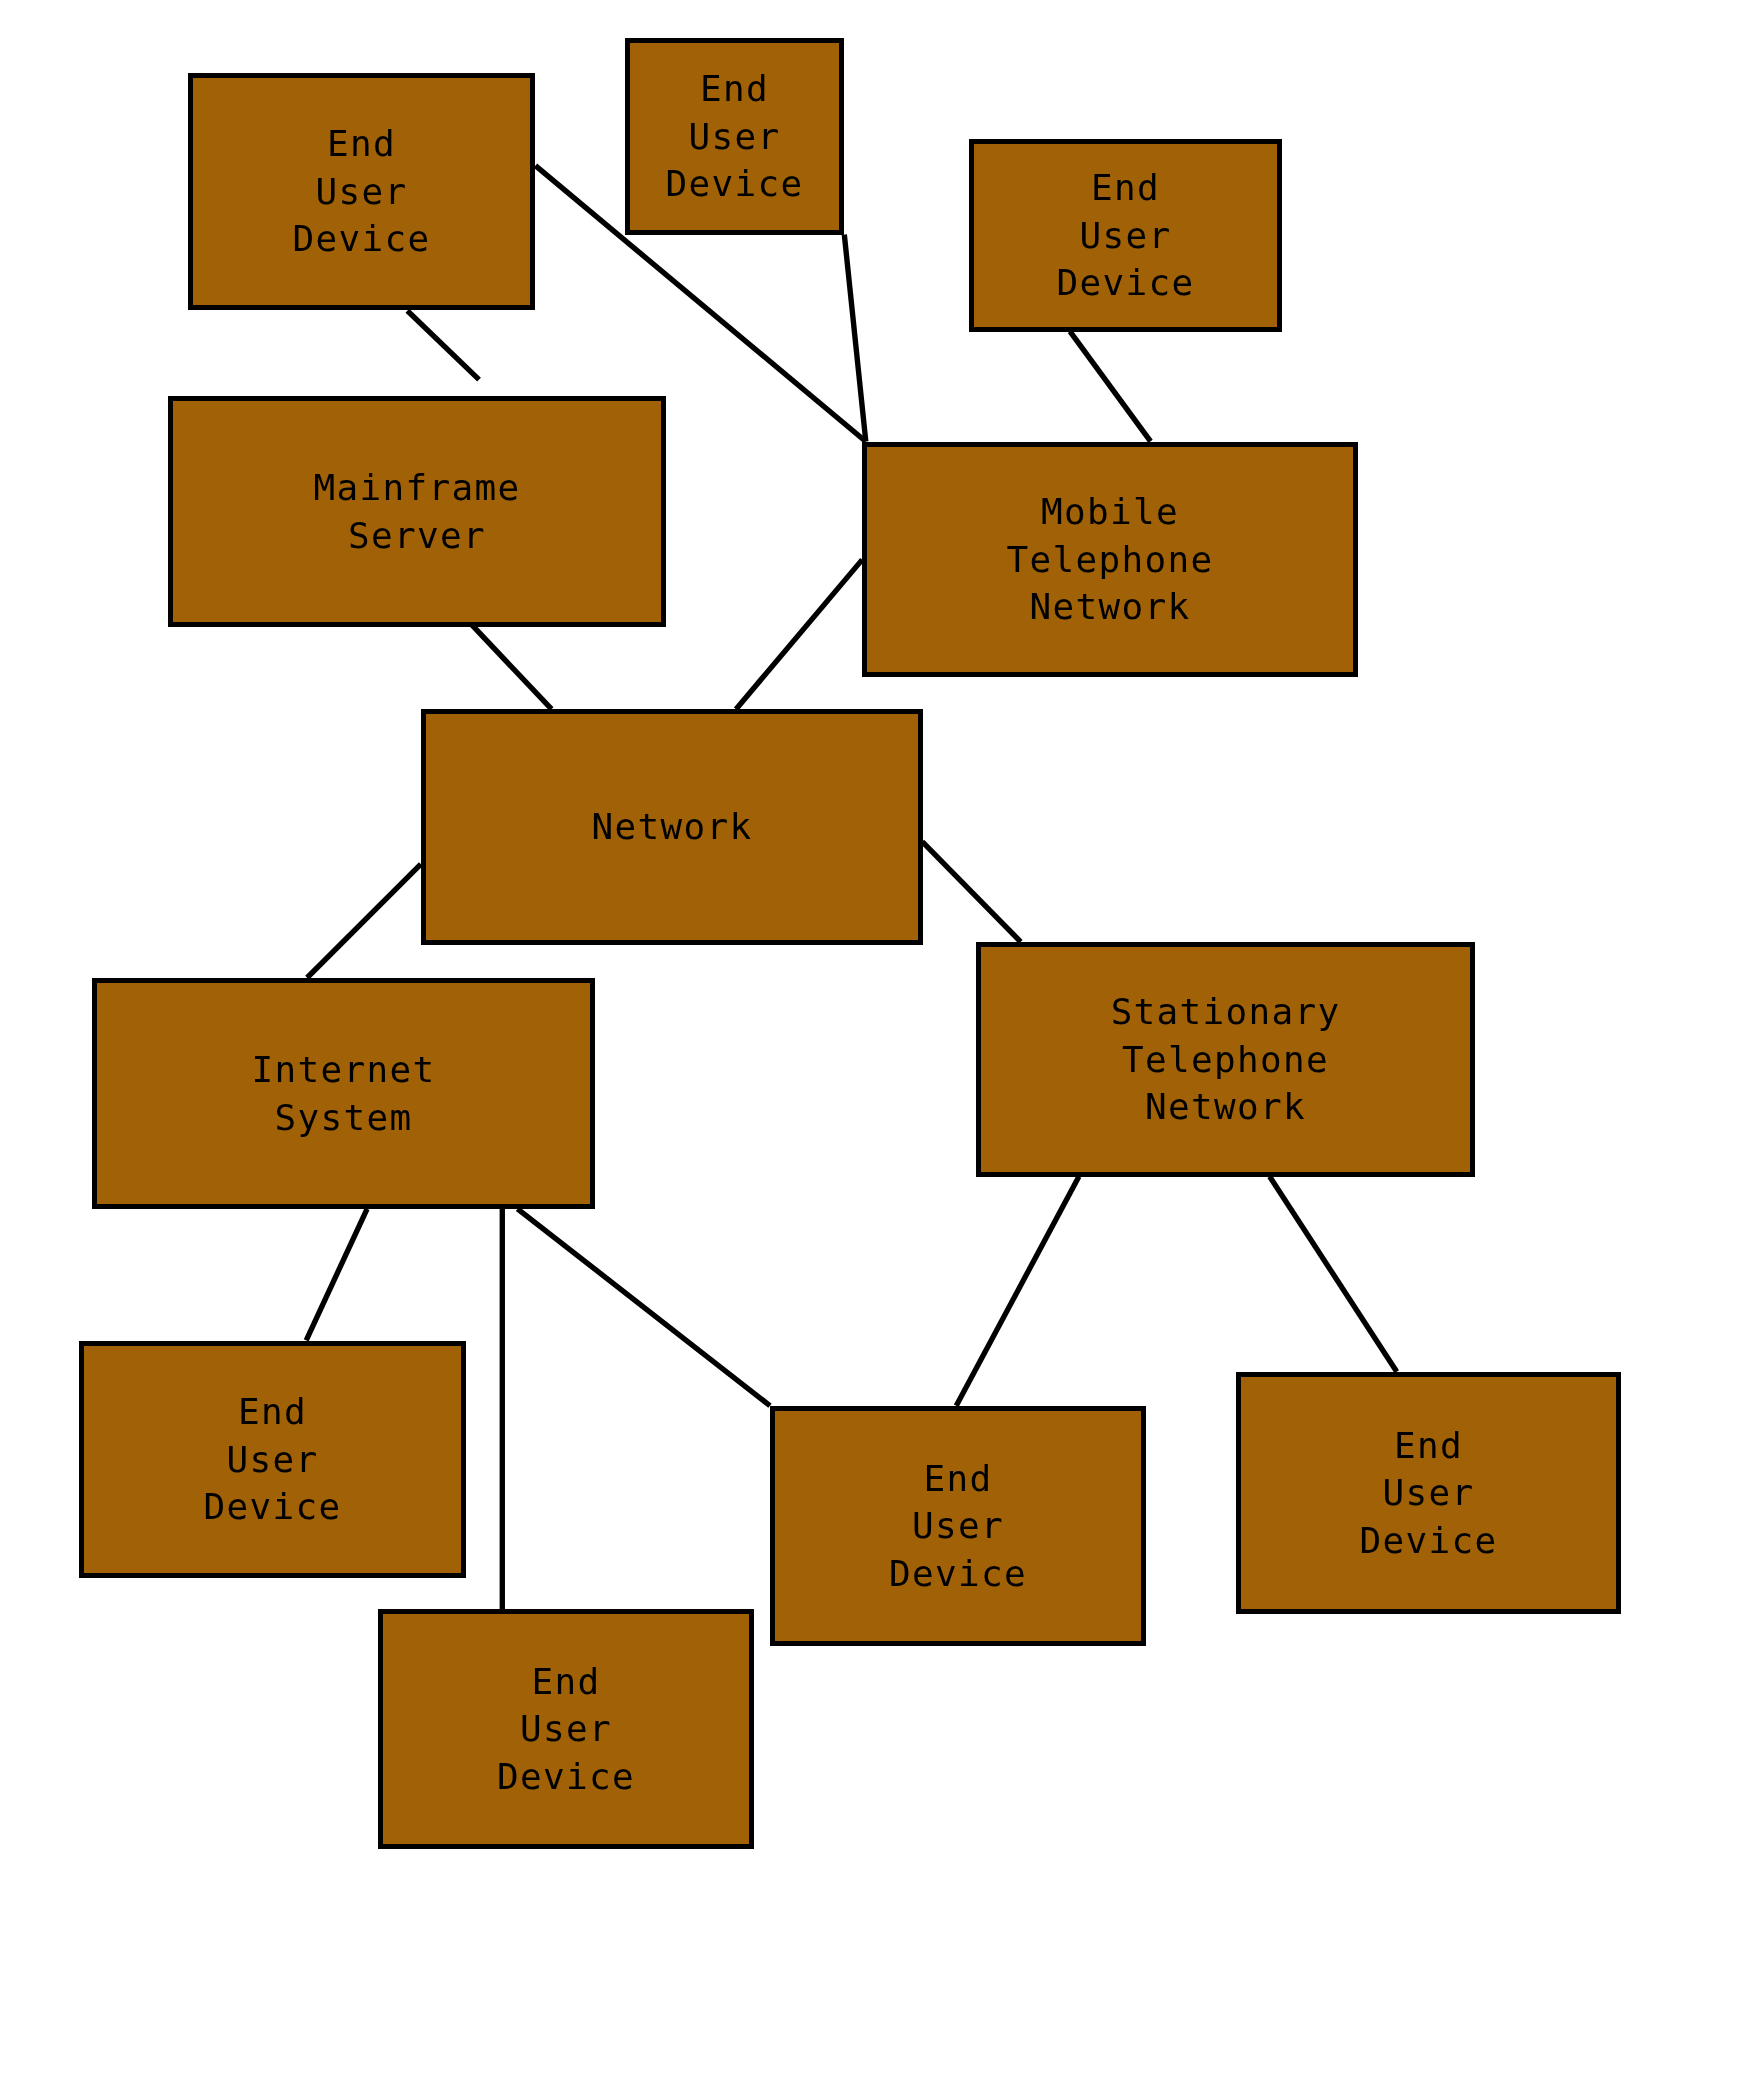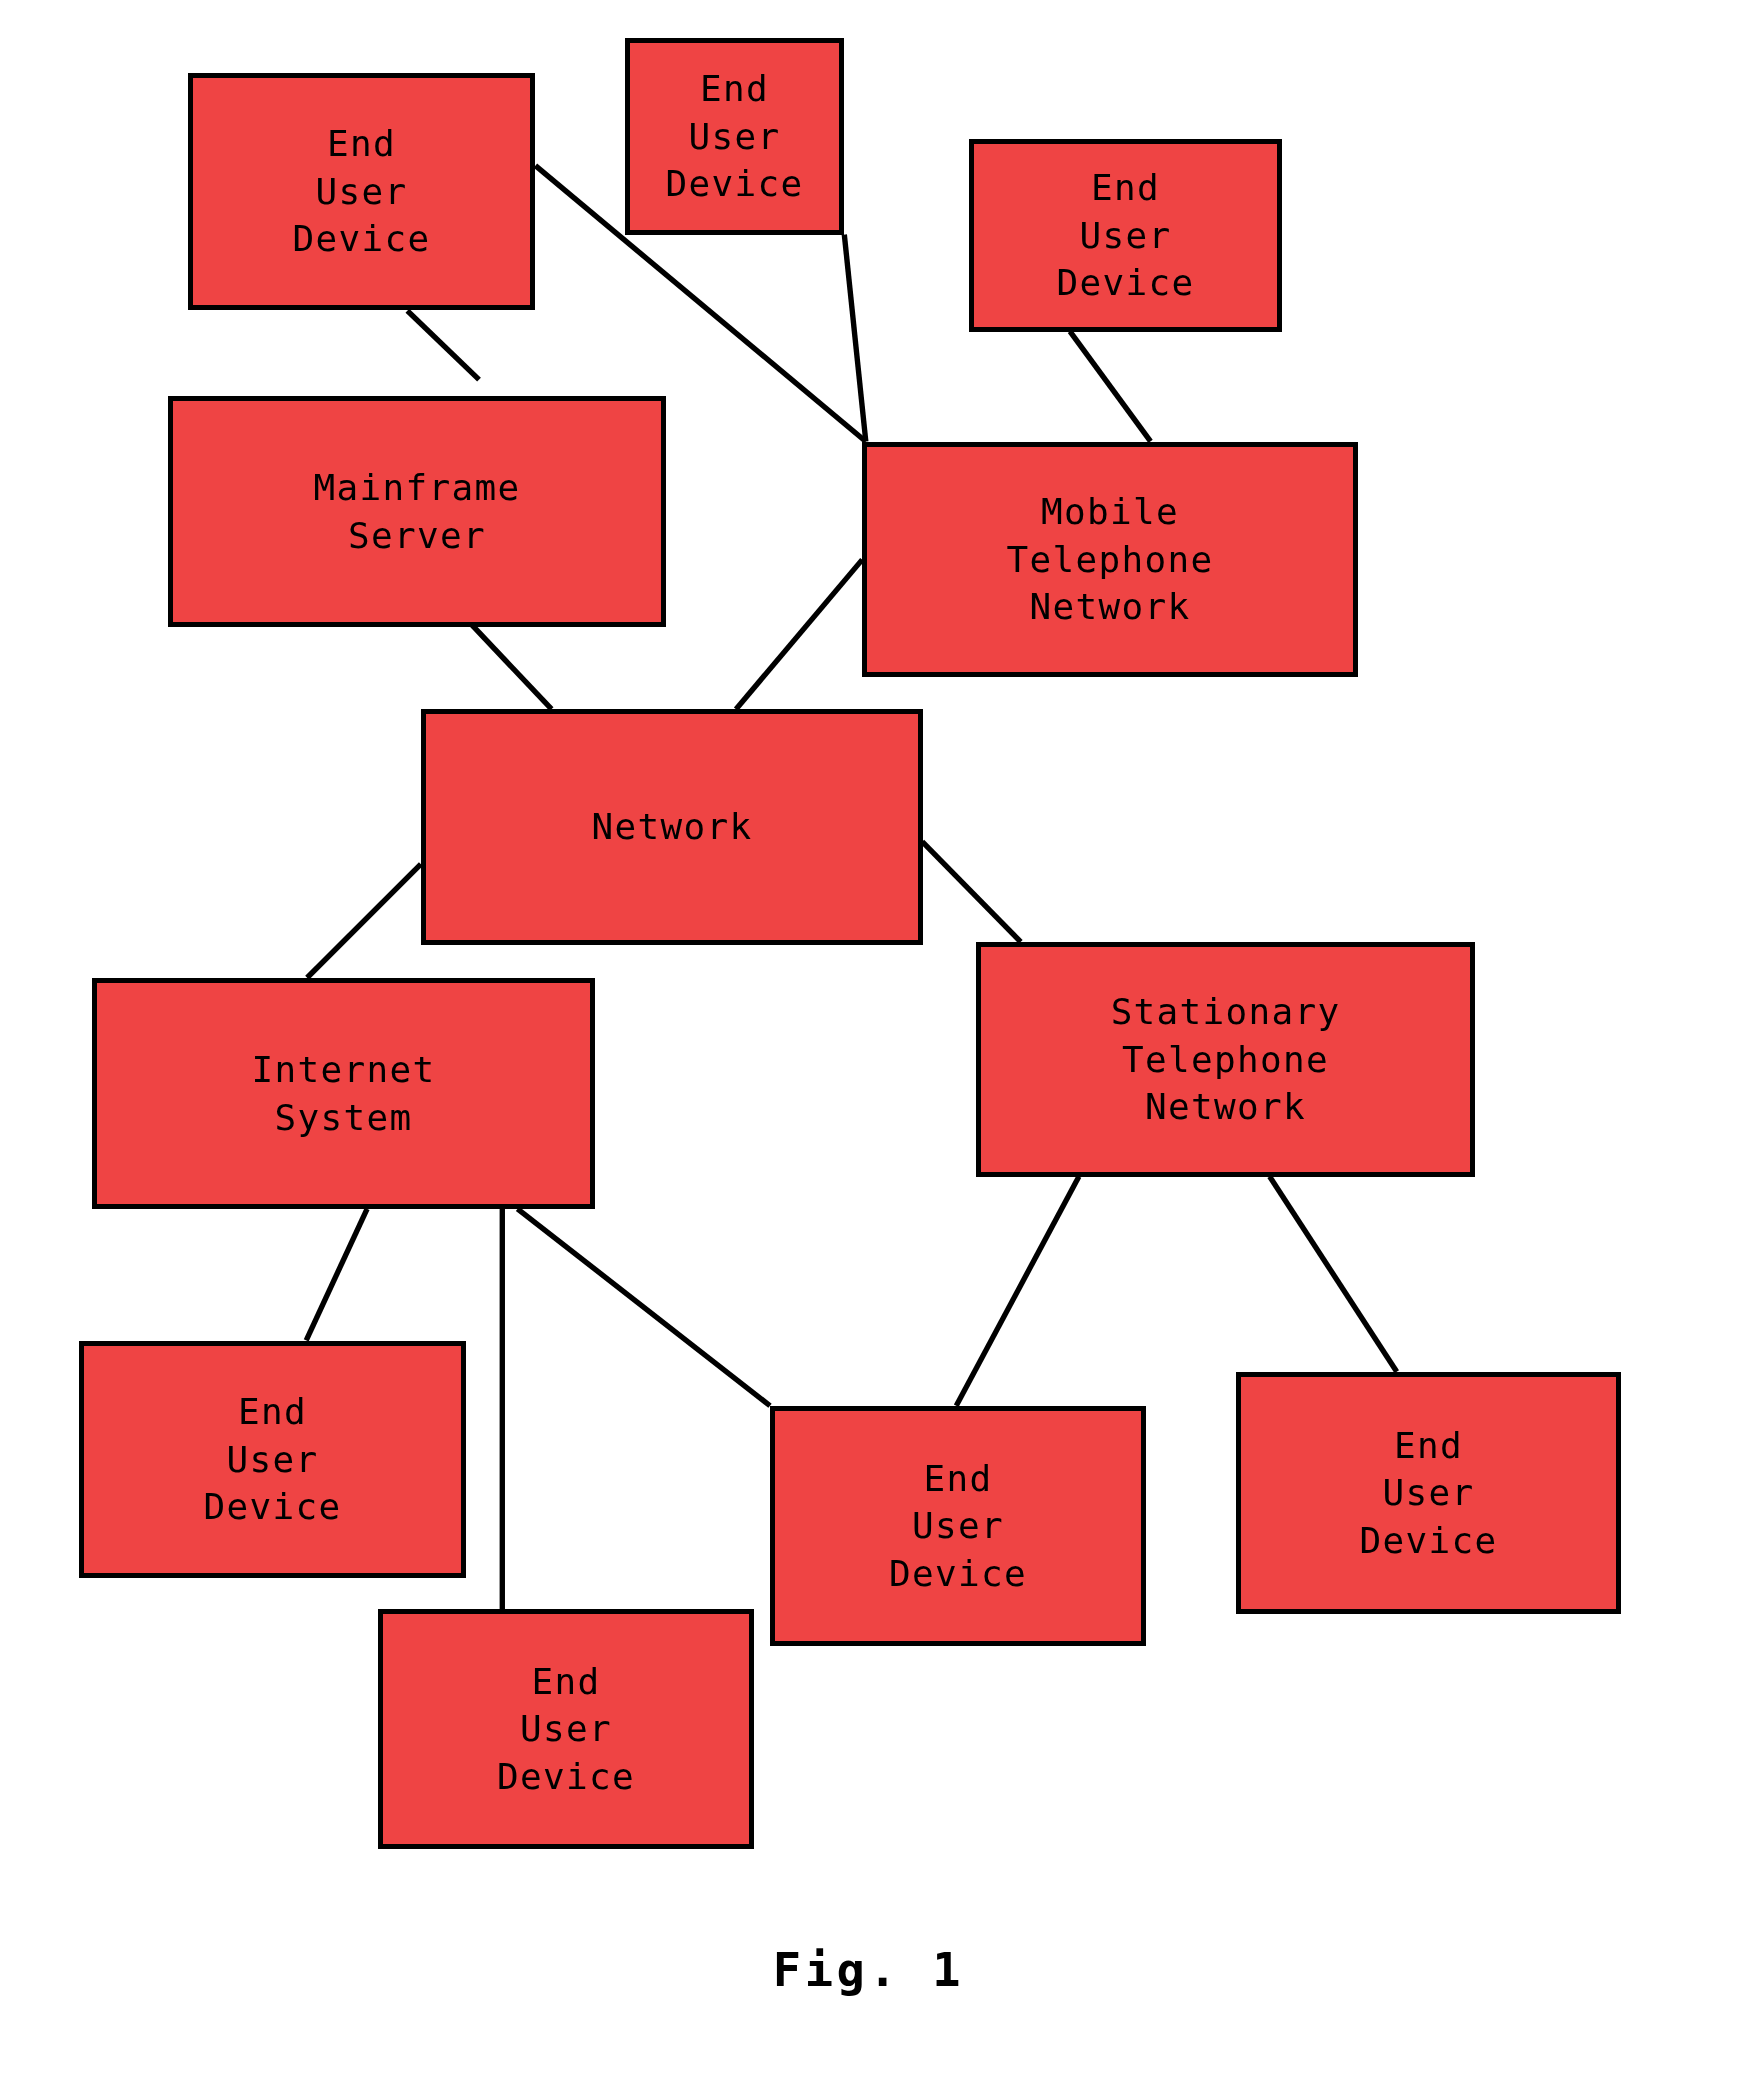--- a/index.html
+++ b/index.html
@@ -23,21 +23,21 @@
     left: 0;
     top: 0;
     width: 1737px;
     height: 2097px;
     pointer-events: none;
   }
   .node-box {
     position: absolute;
     box-sizing: border-box;
     border: 5.4px solid #000000;
-    background: #ef4444;
+    background: #a16207;
     display: flex;
     flex-direction: column;
     align-items: center;
     justify-content: center;
     text-align: center;
     z-index: 3;
   }
   .node-label {
     font-family: "DejaVu Sans Mono", "Liberation Mono", monospace;
     font-size: 36px;
@@ -132,16 +132,15 @@
         <div class="node-label">User</div>
         <div class="node-label">Device</div>
       </div>
       <div class="node-box" style="left: 1236px; top: 1372px; width: 385px; height: 242px;">
         <div class="node-label">End</div>
         <div class="node-label">User</div>
         <div class="node-label">Device</div>
       </div>
     </div>
 
-  <div class="fig-caption" style="top: 1942px;">Fig. 1</div>
 
 </div>
 
 
 </body></html>

